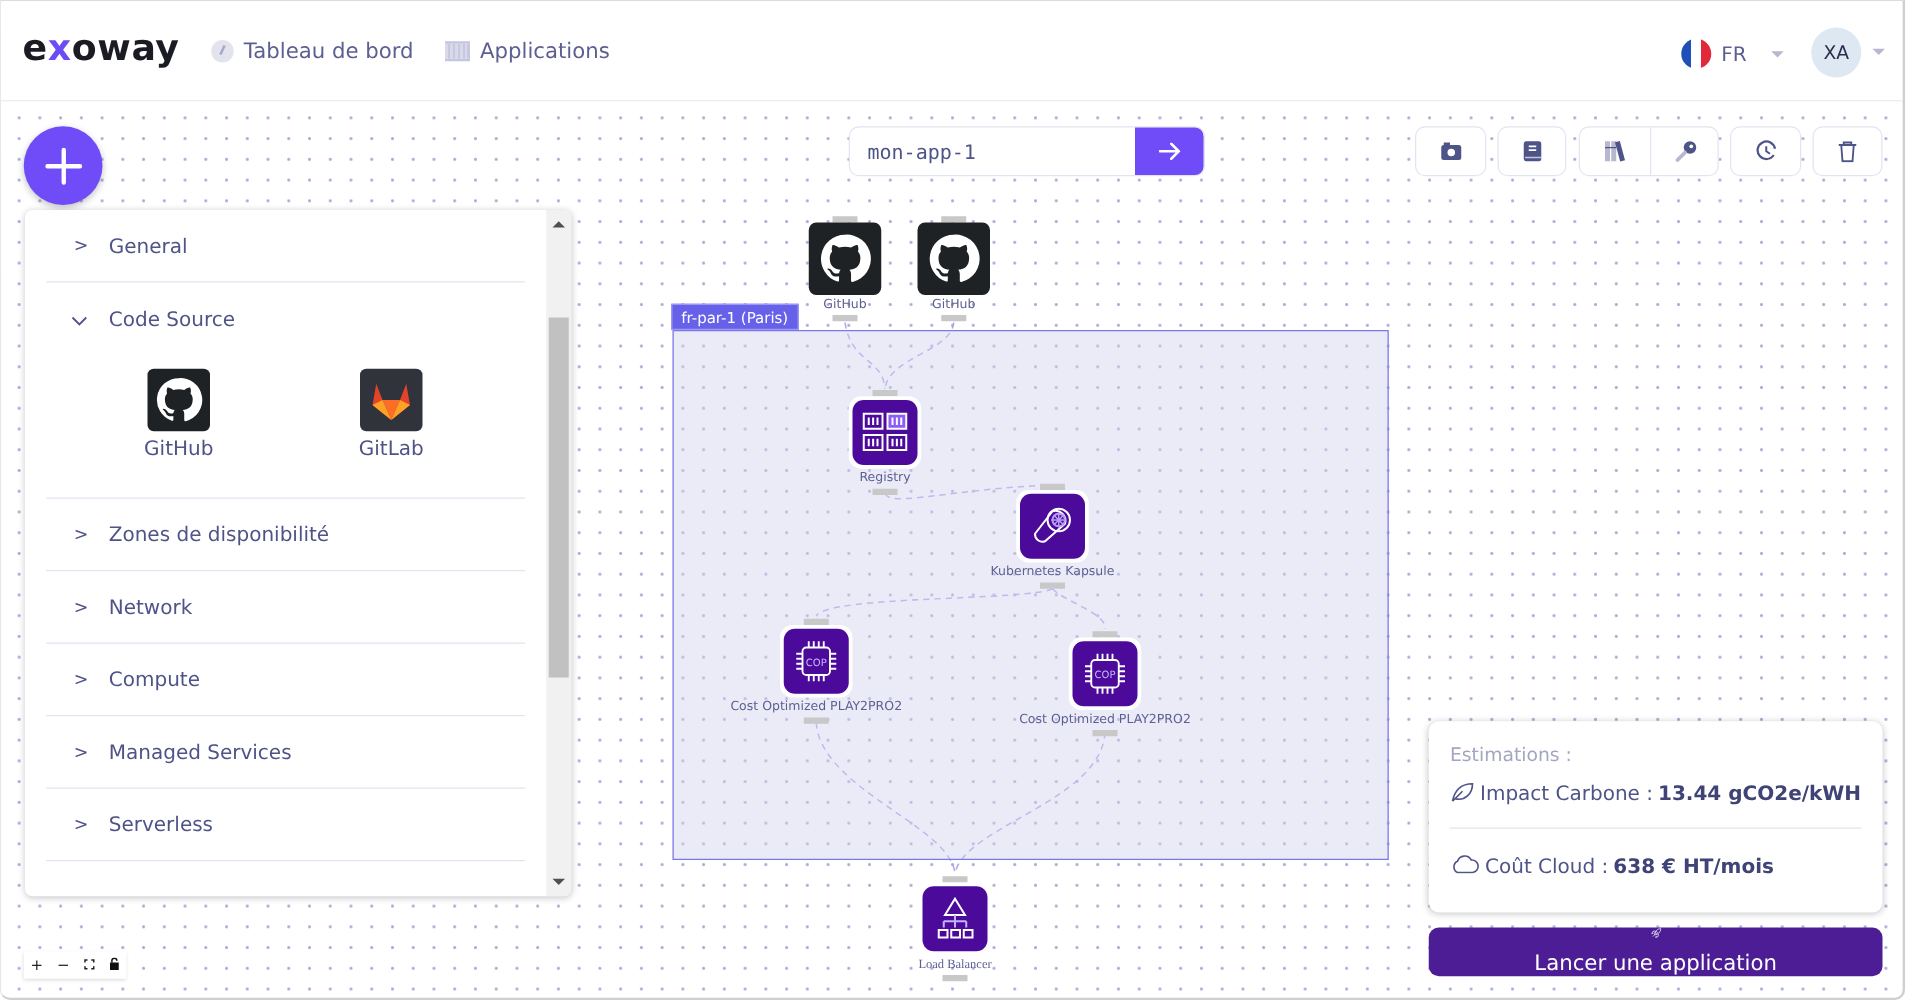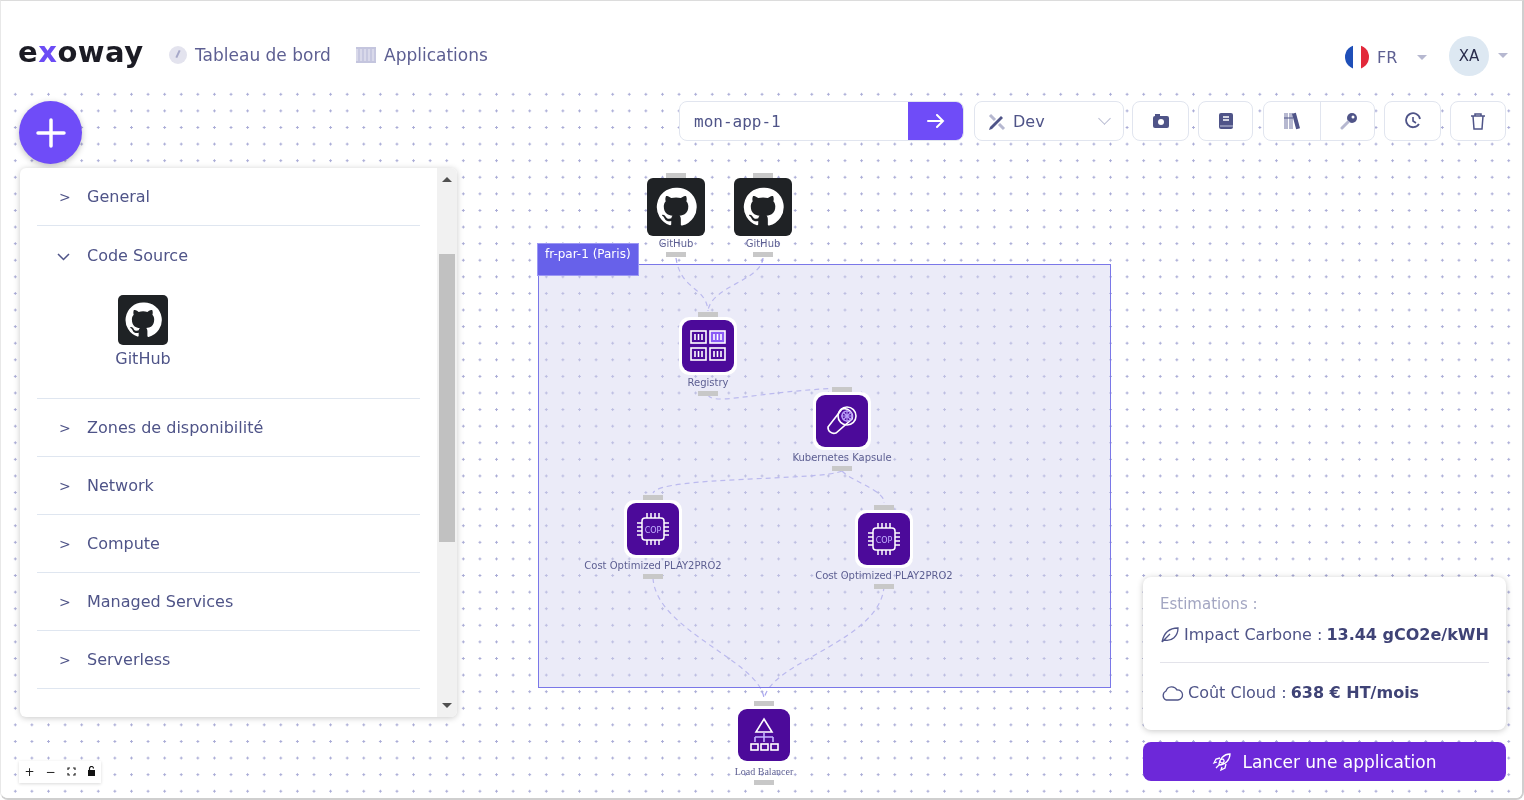--- a/index.html
+++ b/index.html
@@ -1,19 +1,19 @@
 <!DOCTYPE html>
 <html><head>
 <meta charset="utf-8">
 <style>
   * { box-sizing: border-box; margin: 0; padding: 0; }
   html, body { width: 1524px; height: 800px; overflow: hidden; background: #fff; font-family: "DejaVu Sans", sans-serif; color: #4b4e80; }
   .frame { position: absolute; left: 0; top: 0; width: 1524px; height: 800px; border-top: 1px solid #dcdcdc; border-right: 2px solid #cfcfcf; border-bottom: 2px solid #cfcfcf; border-left: 1px solid #e8e8e8; border-radius: 0 0 8px 8px; overflow: hidden; }
   
-  .topbar { position: absolute; left: 0; top: 14px; width: 100%; height: 80px; background: #fff; border-bottom: 1px solid #ececf2; display: flex; align-items: center; }
+  .topbar { position: absolute; left: 0; top: 0; width: 100%; height: 80px; background: #fff; border-bottom: 1px solid #ececf2; display: flex; align-items: center; }
   .logo { position: absolute; left: 17px; top: 20px; font-family: "DejaVu Sans", sans-serif; font-size: 29px; font-weight: bold; color: #1b1b24; letter-spacing: 0.5px; }
   .logo .x { color: #6c4cf5; }
   .nav-item { position: absolute; top: 30px; display: flex; align-items: center; gap: 8px; font-size: 17px; color: #5d5f92; }
   .nav-icon-gauge { width: 18px; height: 18px; border-radius: 50%; background: #e3e3ee; position: relative; }
   .nav-icon-gauge::after { content: ""; position: absolute; left: 8px; top: 4px; width: 2px; height: 8px; background: #a6a8c8; transform: rotate(25deg); }
   .nav-icon-apps { width: 20px; height: 16px; background: repeating-linear-gradient(90deg,#d9d9ea 0 2px,#c7c8e0 2px 4px); border-top: 2px solid #c4c5de; border-bottom: 2px solid #c4c5de; }
   .lang { position: absolute; left: 1344px; top: 30px; display: flex; align-items: center; gap: 8px; font-size: 16px; color: #5d5f92; }
   .flag { width: 24px; height: 24px; border-radius: 50%; background: linear-gradient(90deg,#1f4fb8 0 33%,#ffffff 33% 66%,#e2293a 66% 100%); }
   .caret { width: 0; height: 0; border-left: 5px solid transparent; border-right: 5px solid transparent; border-top: 5px solid #b6b8d0; display: inline-block; }
   .avatar { position: absolute; left: 1448px; top: 21px; width: 40px; height: 40px; border-radius: 50%; background: #dde8f2; color: #2a2d4d; font-size: 15px; display: flex; align-items: center; justify-content: center; }
@@ -40,37 +40,37 @@
   
   .name-field { position: absolute; left: 678px; top: 100px; width: 285px; height: 40px; border: 1px solid #e1e5ef; border-radius: 8px; background: #fff; overflow: hidden; }
   .name-field input { position: absolute; left: 0; top: 0; width: 230px; height: 38px; border: none; outline: none; padding-left: 14px; font-family: "DejaVu Sans Mono", monospace; font-size: 16px; color: #4f5488; background: transparent; }
   .go-btn { position: absolute; right: 0; top: -1px; width: 55px; height: 40px; background: #6f4cf8; border-radius: 0 8px 8px 0; display: flex; align-items: center; justify-content: center; color: #fff; font-size: 18px; }
   .env-select { position: absolute; left: 973px; top: 100px; width: 150px; height: 40px; border: 1px solid #e1e5ef; border-radius: 8px; background: #fff; display: flex; align-items: center; padding-left: 12px; gap: 6px; font-size: 16px; color: #4f5488; }
   .env-select .chev-down { position: absolute; right: 14px; top: 12px; width: 9px; height: 9px; border-right: 1.3px solid #b8bbd2; border-bottom: 1.3px solid #b8bbd2; transform: rotate(45deg); }
   .tool-btn { position: absolute; top: 100px; height: 40px; border: 1px solid #e1e5ef; border-radius: 8px; background: #fff; display: flex; align-items: center; justify-content: center; }
   .tool-split { position: absolute; left: 56px; top: 0; width: 1px; height: 38px; background: #e1e5ef; }
   
   .group { position: absolute; left: 537px; top: 263px; width: 573px; height: 424px; background: rgba(210,210,240,0.45); border: 1.5px solid #7a77e8; }
-  .group-label { position: absolute; left: 536px; top: 242px; height: 33px; padding: 0 7px; background: #6761ea; color: #fff; font-size: 12px; line-height: 21px; border: 1px solid #9c98f4; }
+  .group-label { position: absolute; left: 536px; top: 242px; height: 21px; padding: 0 7px; background: #6761ea; color: #fff; font-size: 12px; line-height: 21px; border: 1px solid #9c98f4; }
   
   .node { position: absolute; text-align: center; }
   .node .handle { width: 20px; height: 5px; background: #c8c8c8; margin: 0 auto; }
   .node .box { width: 58px; height: 58px; border-radius: 10px; margin: 0 auto; display: flex; align-items: center; justify-content: center; }
   .node .box.purple { background: #fff; padding: 3px; }
   .node .box.purple .inner { width: 52px; height: 52px; border-radius: 9px; background: #4c0a9a; display: flex; align-items: center; justify-content: center; text-align: center; }
   .node .box.dark { background: #1f2225; border-radius: 6px; }
   .node .lbl { font-size: 10px; color: #5d5f92; white-space: nowrap; margin: 2px 0 3px; }
   .edges { position: absolute; left: 0; top: 0; width: 1524px; height: 800px; pointer-events: none; }
   
   .estim { position: absolute; left: 1142px; top: 576px; width: 363px; height: 153px; background: #fff; border-radius: 8px; box-shadow: 0 1px 6px rgba(0,0,0,0.22); padding: 18px 17px; }
   .estim-title { font-size: 15px; color: #a3a6c2; }
-  .estim-row { font-size: 16px; color: #4f5488; display: flex; align-items: center; gap: 4px; margin-top: 12px; }
+  .estim-row { font-size: 16px; color: #4f5488; display: flex; align-items: flex-start; gap: 4px; margin-top: 12px; }
   .estim-row b { font-weight: bold; color: #3f4376; }
   .estim-sep { height: 1px; background: #e3e3ea; margin: 18px 0 0 0; }
-  .launch-btn { position: absolute; left: 1142px; top: 741px; width: 363px; height: 39px; background: #6d28d9; border-radius: 8px; color: #fff; font-size: 17px; display: flex; align-items: center; justify-content: center; gap: 10px; border: none; font-family: "DejaVu Sans", sans-serif; }
+  .launch-btn { position: absolute; left: 1142px; top: 741px; width: 363px; height: 39px; background: #4c1d95; border-radius: 8px; color: #fff; font-size: 17px; display: flex; align-items: center; justify-content: center; gap: 10px; border: none; font-family: "DejaVu Sans", sans-serif; flex-direction: column; }
   
   .zoomctl { position: absolute; left: 18px; top: 760px; width: 82px; height: 22px; background: #fff; box-shadow: 0 1px 3px rgba(0,0,0,0.15); display: flex; align-items: center; justify-content: space-around; font-size: 12px; color: #222; }
 </style>
 </head>
 <body>
 
 <div class="frame">
 
   <div class="topbar">
     <div class="logo"><span>e</span><span class="x">x</span><span>oway</span></div>
@@ -233,20 +233,32 @@
       </div>
       <div class="cat-items">
         <div class="src-item" style="left:61px;">
           <div class="tile" style="background:#1f2225;">
             <svg width="40" height="40" viewBox="0 0 24 24">
                 <path fill="#fff" d="M12 1.5a10.5 10.5 0 0 0-3.3 20.46c.52.1.7-.23.7-.5v-1.8c-2.9.63-3.52-1.24-3.52-1.24-.48-1.2-1.16-1.53-1.16-1.53-.95-.65.07-.64.07-.64 1.05.07 1.6 1.08 1.6 1.08.93 1.6 2.45 1.14 3.05.87.1-.68.37-1.14.66-1.4-2.32-.27-4.76-1.16-4.76-5.16 0-1.14.41-2.07 1.08-2.8-.1-.27-.47-1.33.1-2.77 0 0 .88-.28 2.88 1.07a10 10 0 0 1 5.25 0c2-1.35 2.88-1.07 2.88-1.07.57 1.44.21 2.5.1 2.77.67.73 1.08 1.66 1.08 2.8 0 4.01-2.45 4.89-4.78 5.15.38.33.71.97.71 1.96v2.9c0 .28.19.61.72.5A10.5 10.5 0 0 0 12 1.5z"></path>
               </svg>
           </div>
           <div>GitHub</div>
         </div>
+        <div class="src-item" style="left:231px;">
+          <div class="tile" style="background:#30333b;">
+            <svg width="40" height="36" viewBox="0 0 40 36">
+              <path d="M20 34 L5 22 L8 5 L13 18z" fill="#e24329"></path>
+              <path d="M20 34 L35 22 L32 5 L27 18z" fill="#e24329"></path>
+              <path d="M20 34 L13 18 H27z" fill="#fc6d26"></path>
+              <path d="M5 22 L13 18 L20 34z" fill="#fca326"></path>
+              <path d="M35 22 L27 18 L20 34z" fill="#fca326"></path>
+            </svg>
+          </div>
+          <div>GitLab</div>
+        </div>
       </div>
       <div class="cat">
         <span class="chev">&gt;</span>
         <span>Zones de disponibilité</span>
       </div>
       <div class="cat">
         <span class="chev">&gt;</span>
         <span>Network</span>
       </div>
       <div class="cat">
@@ -271,28 +283,20 @@
 
   <div class="name-field">
     <input type="text" value="mon-app-1" style="">
     <div class="go-btn">
       <svg width="18" height="14" viewBox="0 0 18 14">
           <path d="M1 7h15M10 1l6 6-6 6" stroke="#fff" stroke-width="2" fill="none" stroke-linecap="round"></path>
         </svg>
     </div>
   </div>
 
-  <div class="env-select">
-    <svg width="20" height="20" viewBox="0 0 20 20">
-      <path d="M3 16 L14 5 L16 7 L5 18 L2 19z" fill="#4f5488"></path>
-      <path d="M3 4 L8 9 M12 13 L17 18" stroke="#b6b8d0" stroke-width="3"></path>
-    </svg>
-    <span>Dev</span>
-    <span class="chev-down"></span>
-  </div>
 
   <div class="tool-btn" style="left:1131px; width:57px;">
     <svg width="18" height="16" viewBox="0 0 18 16">
         <rect x="1" y="3" width="16" height="12" rx="2" fill="#4f5488"></rect>
         <rect x="3" y="1" width="5" height="3" fill="#4f5488"></rect>
         <circle cx="9" cy="9" r="3" fill="#fff"></circle>
       </svg>
   </div>
   <div class="tool-btn" style="left:1197px; width:55px;">
     <svg width="16" height="18" viewBox="0 0 16 18">

